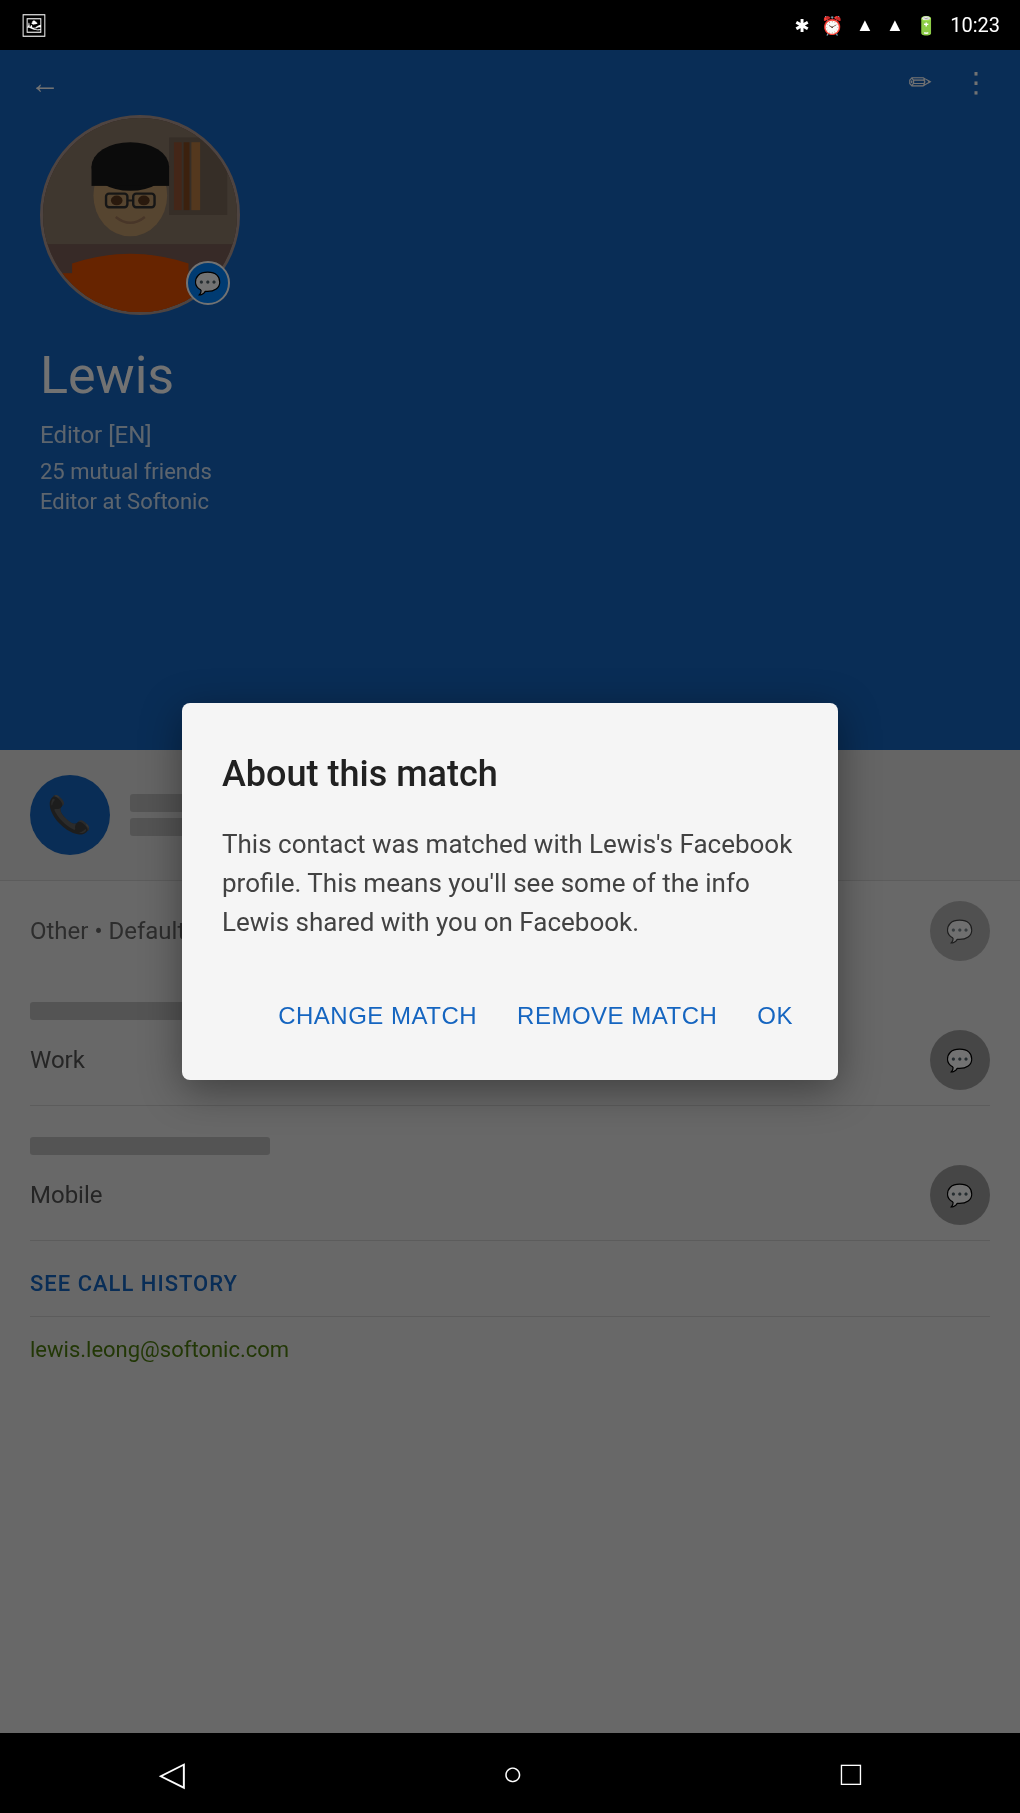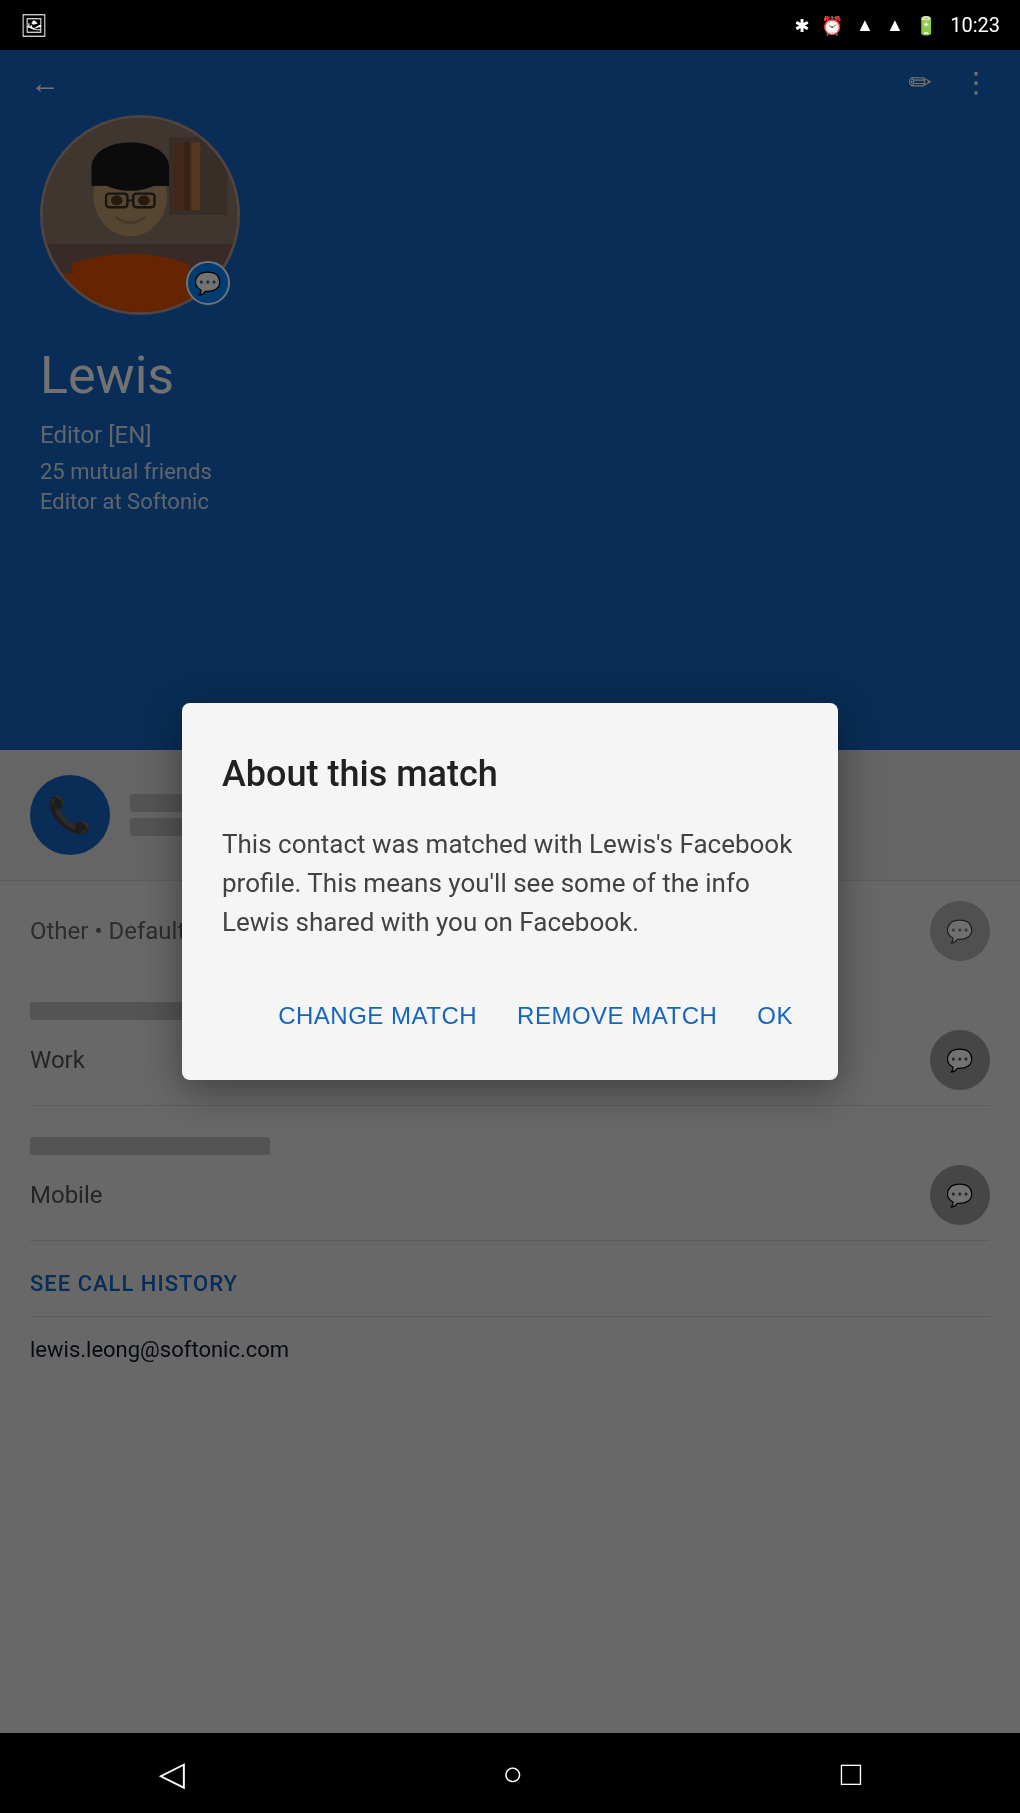--- a/index.html
+++ b/index.html
@@ -198,21 +198,21 @@
       color: #1565c0;
       font-size: 22px;
       font-weight: 500;
       text-transform: uppercase;
       padding: 20px 0;
       letter-spacing: 1px;
       text-align: center;
     }
 
     .email-text {
-      color: #0f172a;
+      color: #4d7c0f;
       font-size: 22px;
       text-align: center;
     }
 
     
     .modal-overlay {
       position: absolute;
       top: 50px;
       left: 0;
       right: 0;

